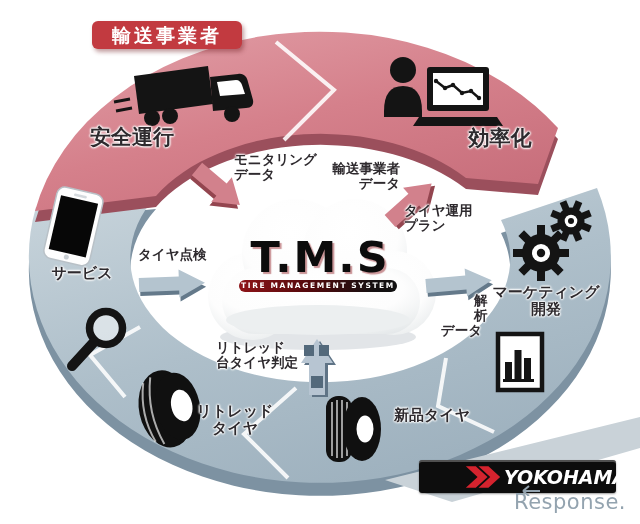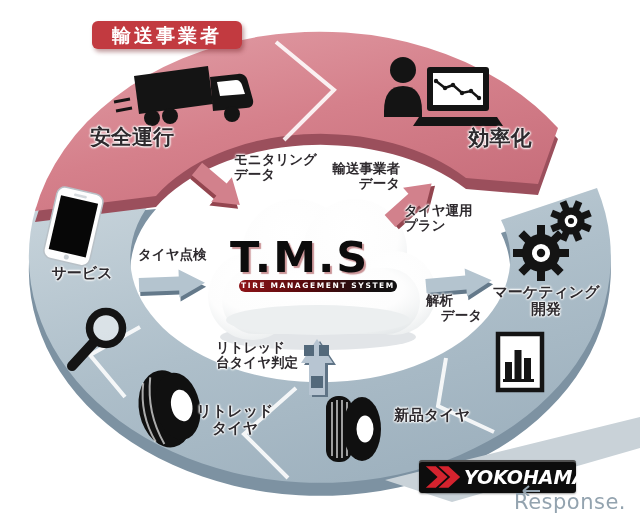--- a/index.html
+++ b/index.html
@@ -8,29 +8,29 @@
   #stage svg.bg{position:absolute;left:0;top:0;}
   .lbl{position:absolute;font-weight:700;color:#2e2a2e;line-height:1.12;
        text-shadow:0 1px 2px #fff,0 -1px 2px #fff,1px 0 2px #fff,-1px 0 2px #fff;}
   .lbl span{display:block;}
   .header-box{position:absolute;left:92px;top:21px;width:150px;height:28px;
        background:#c23a40;color:#fff;font-weight:700;font-size:19px;letter-spacing:3px;
        text-align:center;line-height:28px;box-shadow:2px 3px 4px rgba(120,40,45,.45);border-radius:6px;}
   .seg{font-size:21px;text-align:center;}
   .seg2{font-size:15px;text-align:center;}
   .flow{font-size:13.5px;}
-  .tms-title{position:absolute;left:230px;top:236px;width:180px;text-align:left;
+  .tms-title{position:absolute;left:230px;top:236px;width:180px;text-align:center;
        font-size:43px;font-weight:900;letter-spacing:2px;color:#0c0c0c;
        text-shadow:2px 2px 1px rgba(140,20,26,.45);line-height:1;}
   .tms-sub{position:absolute;left:239px;top:280px;width:158px;height:12px;
        background:linear-gradient(90deg,#8e1418,#53090c 45%,#151011 85%,#111);
        color:#fff;font-size:7.5px;font-weight:700;letter-spacing:1.6px;text-align:center;
        line-height:12px;white-space:nowrap;overflow:hidden;border-radius:6px;}
   .yoko{position:absolute;left:419px;top:460px;width:157px;height:33px;background:#0d0d0d;
-       border-radius:3px;display:flex;align-items:center;box-shadow:inset 0 2px 0 rgba(255,255,255,.28),0 1px 2px rgba(0,0,0,.4);}
+       border-radius:3px;display:flex;align-items:center;box-shadow:inset 0 2px 0 rgba(255,255,255,.28),0 1px 2px rgba(0,0,0,.4);padding-left:40px;}
   .yoko .mark{margin-left:5px;flex:0 0 auto;display:block;}
   .yoko .word{color:#fff;font-weight:800;font-style:italic;font-size:20px;letter-spacing:0;
        transform:scaleX(.95);transform-origin:left center;margin-left:2px;white-space:nowrap;}
   .resp{position:absolute;left:514px;top:490px;width:126px;color:#93a3af;
        font-size:21px;font-weight:500;letter-spacing:.5px;}
   .resp svg{position:absolute;left:2px;top:-7px;}
 </style>
 </head>
 <body>
 
@@ -224,21 +224,21 @@
 
   <div class="lbl flow" style="left:138px;top:247px;">
     <span>タイヤ点検</span>
   </div>
 
   <div class="lbl seg2" style="left:40px;top:265px;width:84px;">
     <span>サービス</span>
   </div>
 
   <div class="lbl flow" style="left:426px;top:293px;width:56px;">
-    <span style="text-align:left;">解析</span>
+    <span style="text-align:left;margin-left:48px;">解析</span>
     <span style="text-align:right;">データ</span>
   </div>
 
   <div class="lbl seg2" style="left:488px;top:284px;width:116px;">
     <span>マーケティング</span>
     <span>開発</span>
   </div>
 
   <div class="lbl flow" style="left:216px;top:340px;">
     <span>リトレッド</span>

